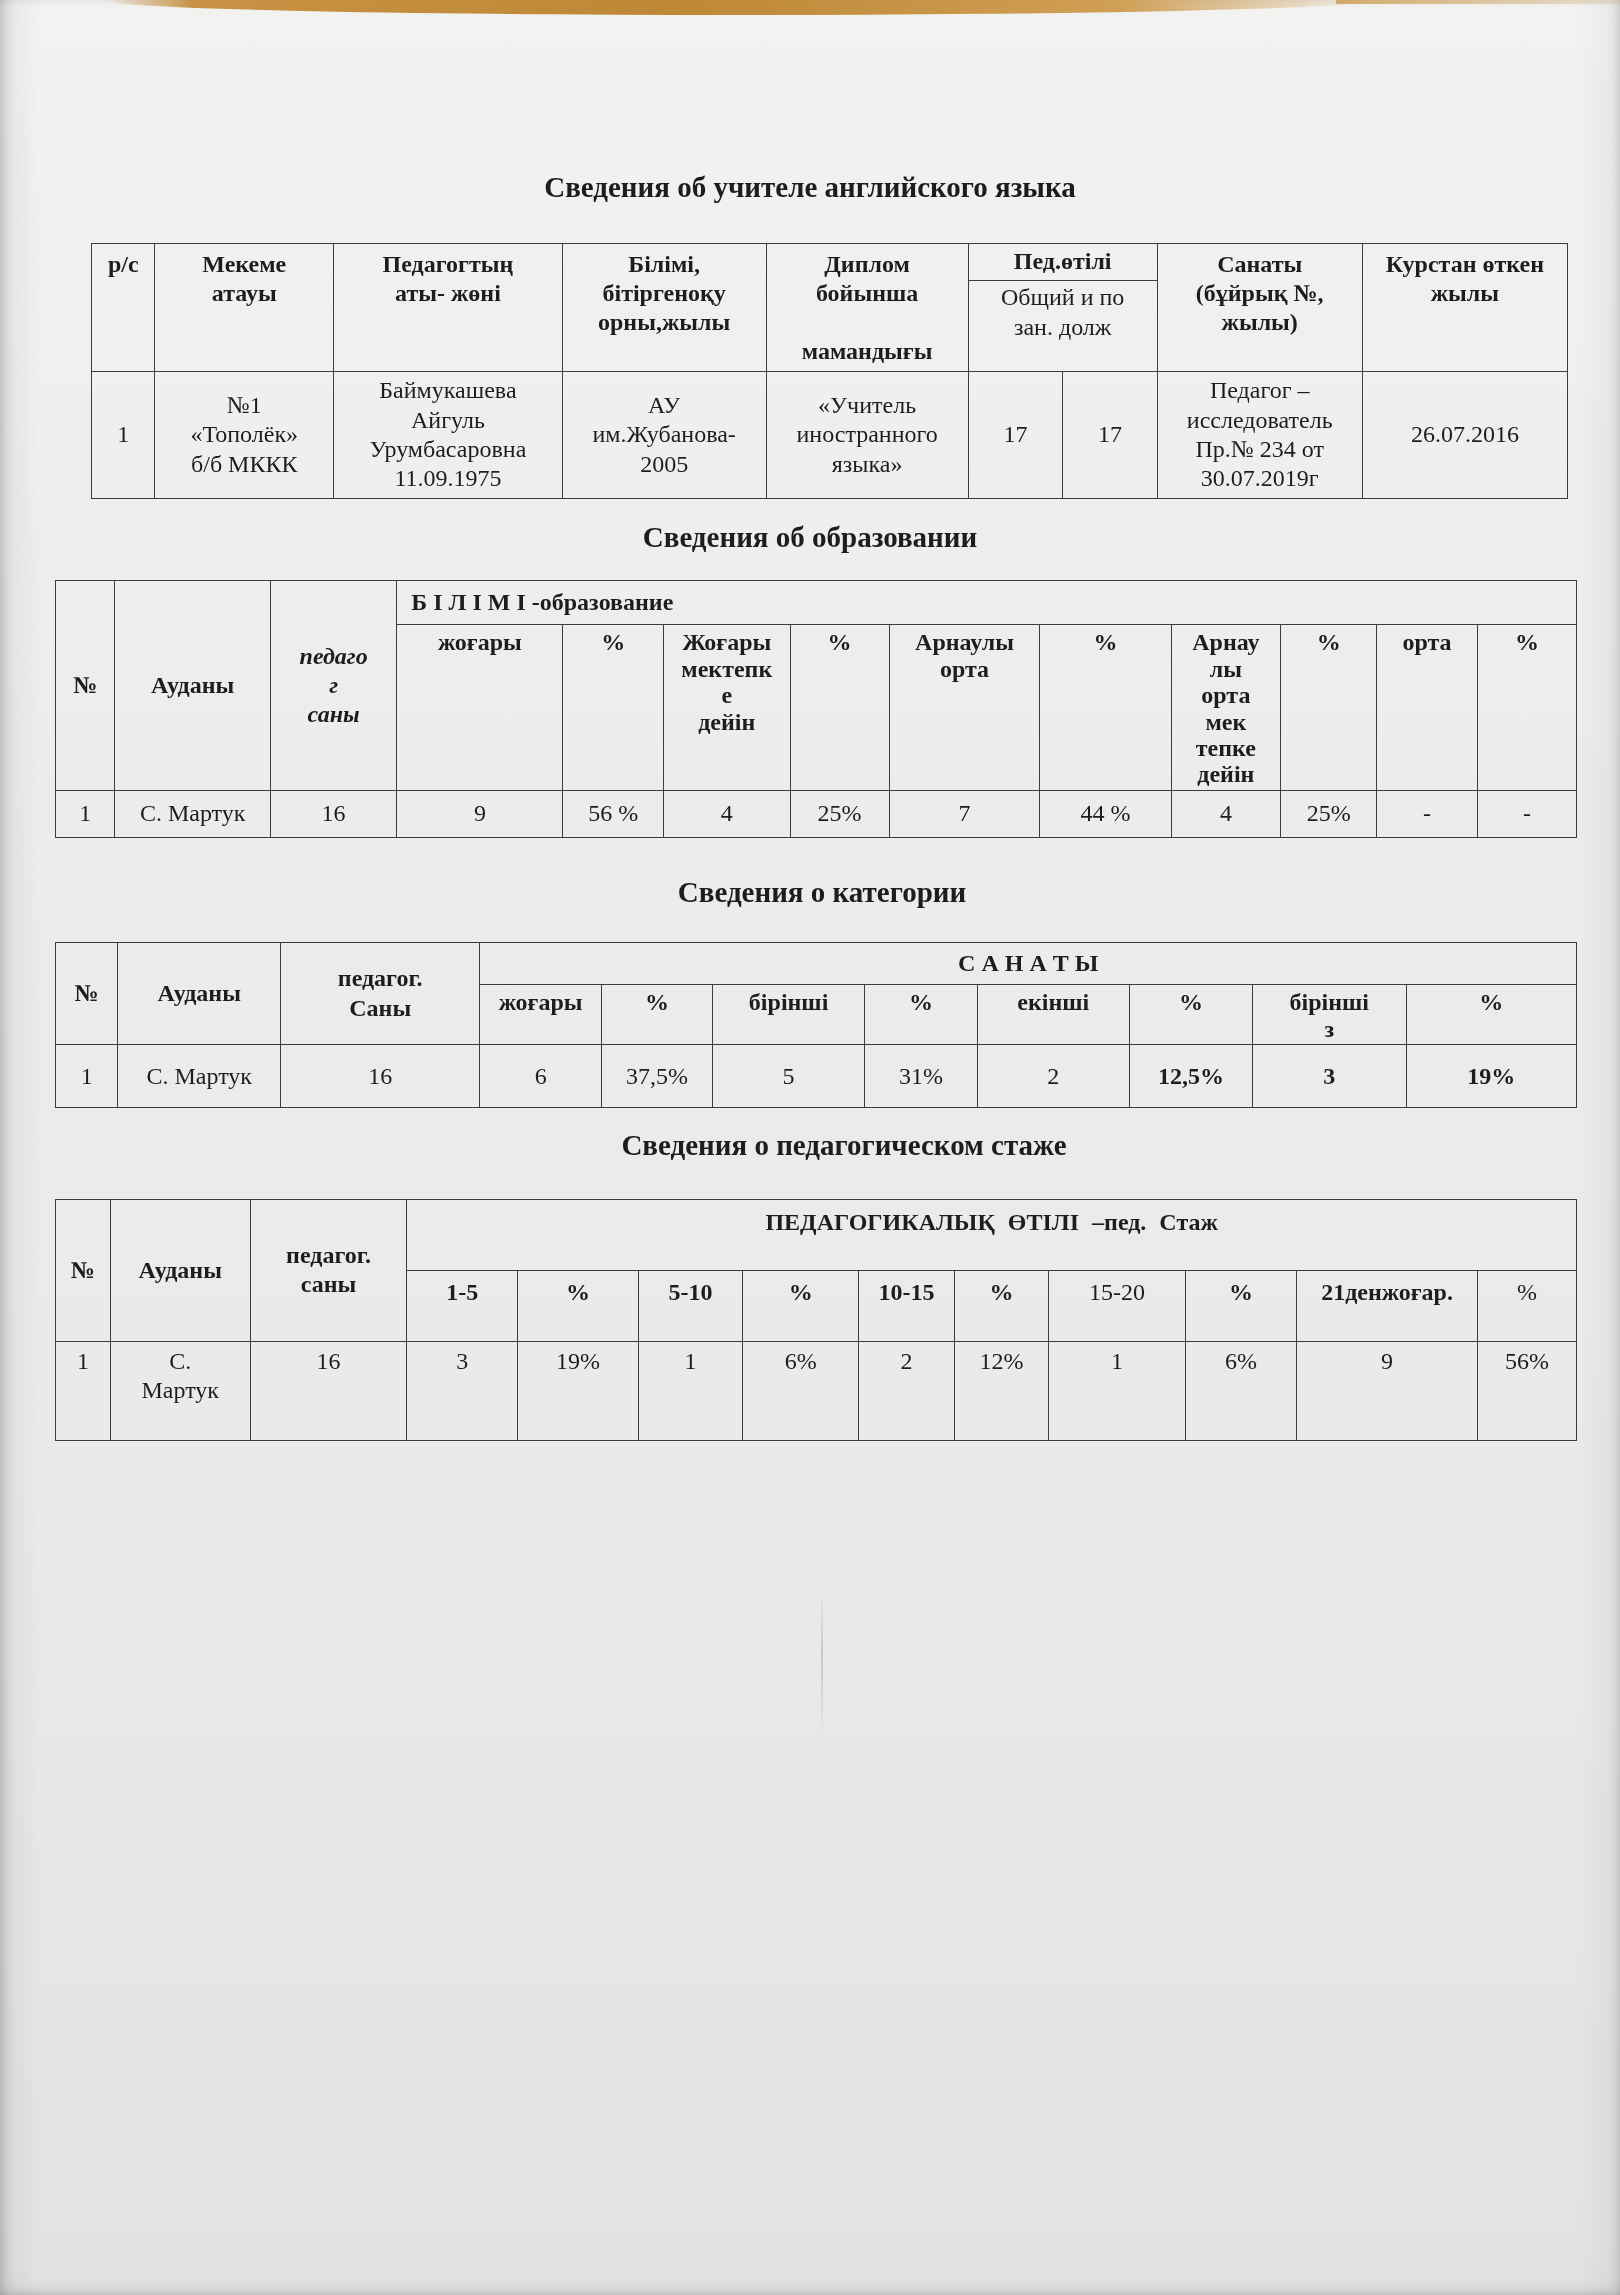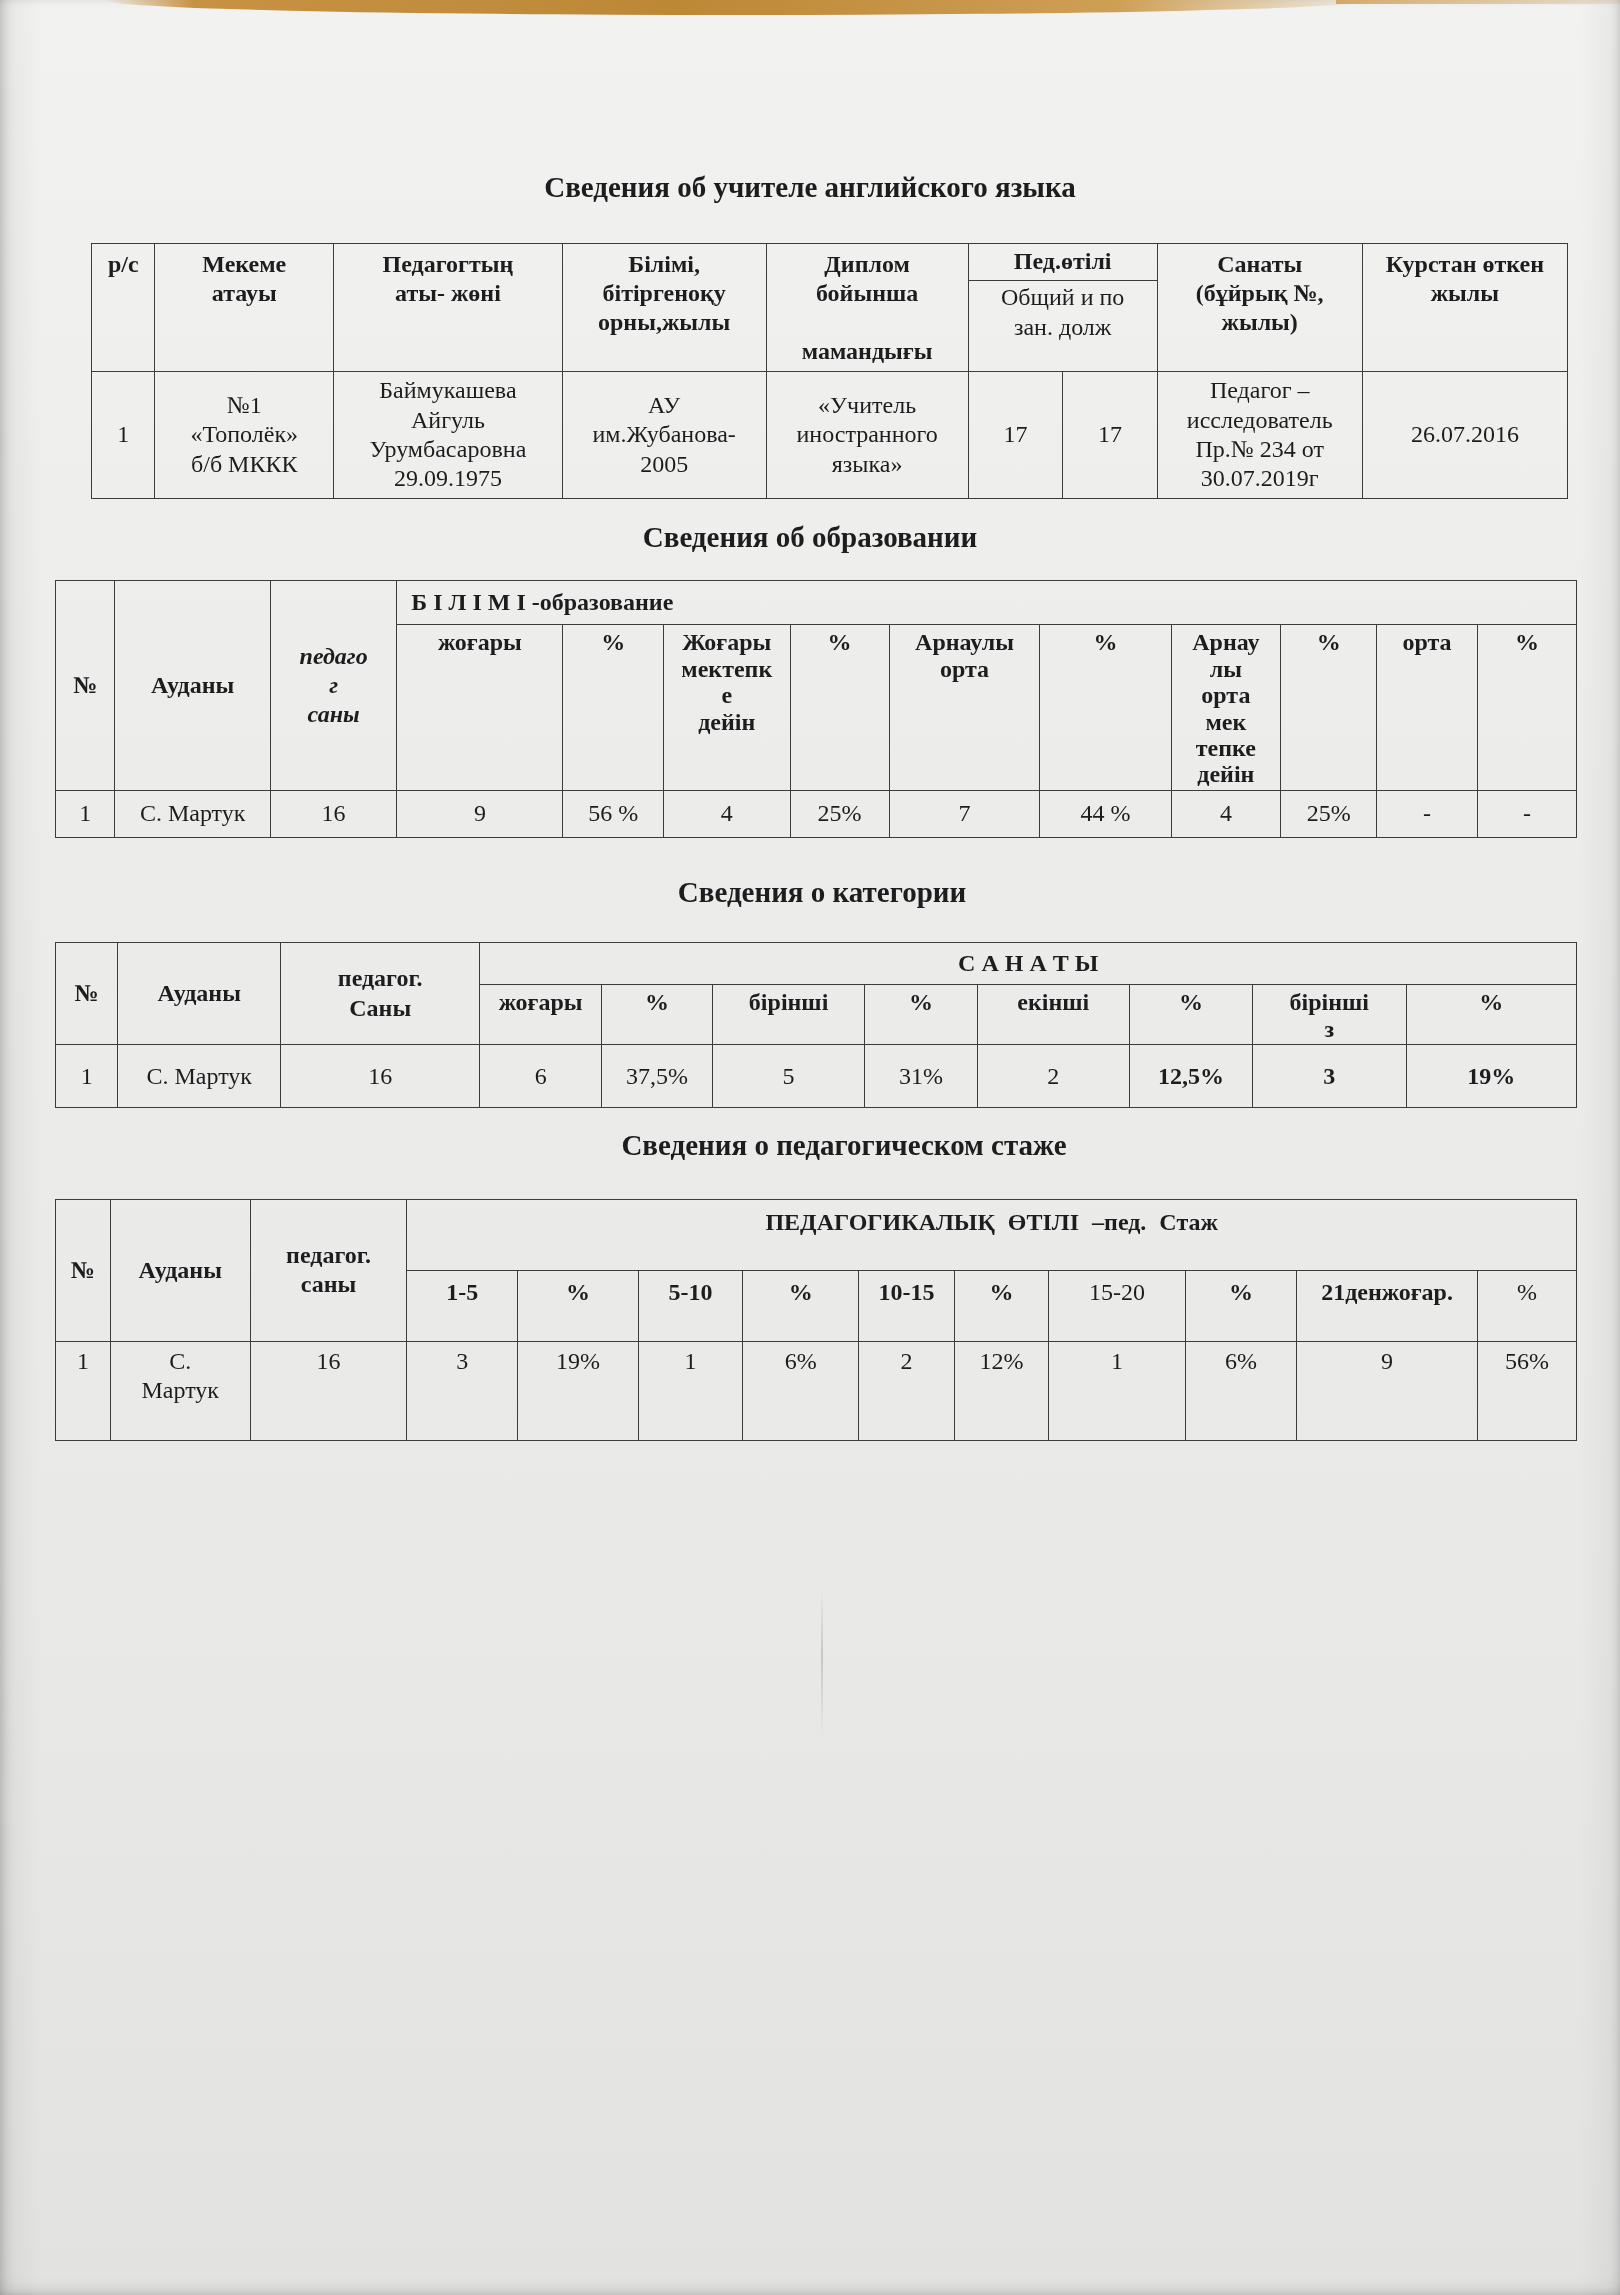--- a/index.html
+++ b/index.html
@@ -149,21 +149,21 @@
 зан. долж</td>
       </tr>
       <tr class="dr">
         <td class="top">1</td>
         <td>№1
 «Тополёк»
 б/б МККК</td>
         <td>Баймукашева
 Айгуль
 Урумбасаровна
-29.09.1975</td>
+11.09.1975</td>
         <td>АУ
 им.Жубанова-
 2005</td>
         <td>«Учитель
 иностранного
 языка»</td>
         <td>17</td>
         <td>17</td>
         <td>Педагог –
 исследователь

